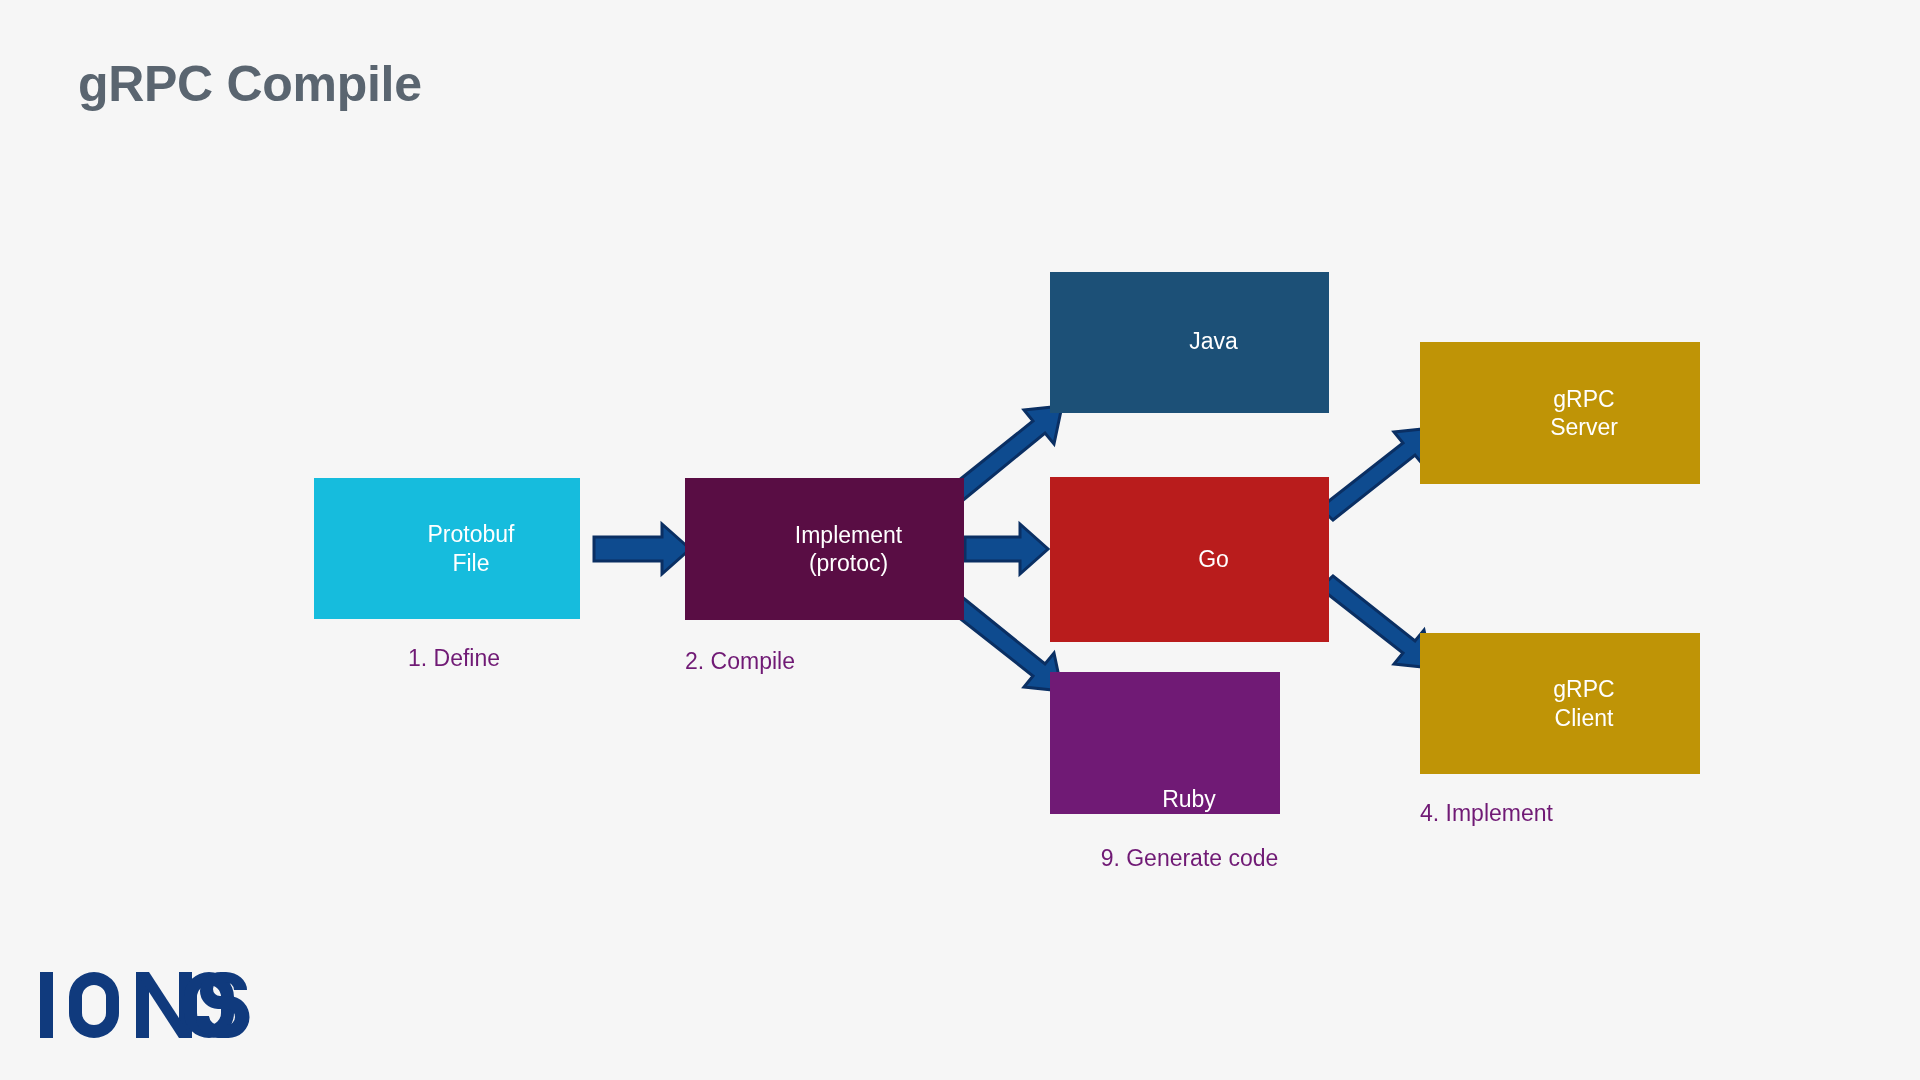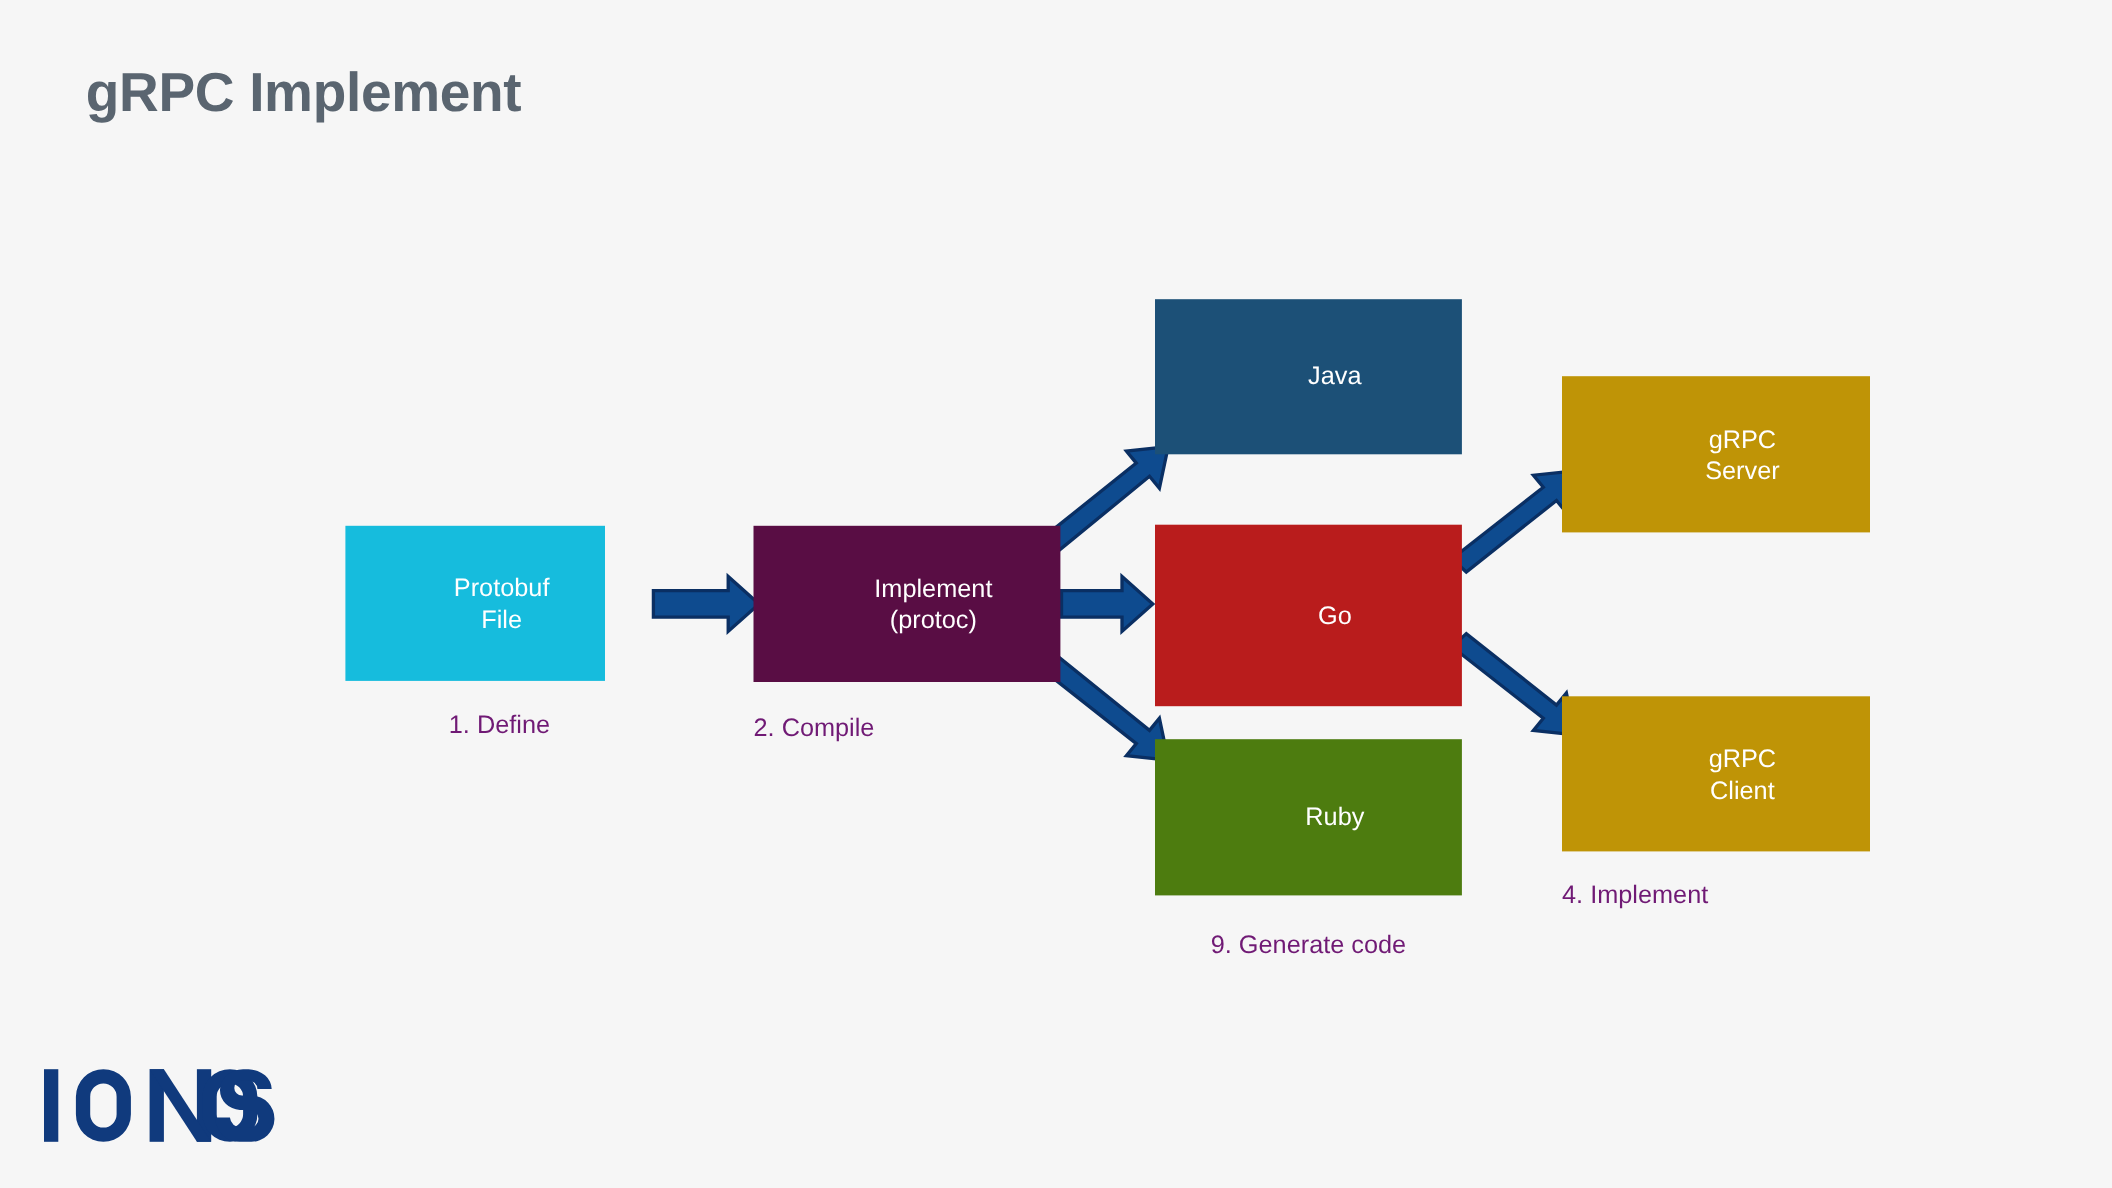--- a/index.html
+++ b/index.html
@@ -41,25 +41,25 @@
     color: #ffffff;
     font-size: 23px;
     line-height: 1.22;
     font-weight: normal;
     box-sizing: border-box;
     z-index: 3;
     padding-left: 48px;
   }
   .node .node-label { white-space: pre-line; }
 
-  .node-protobuf { left: 314px; top: 478px; width: 236px; height: 141px; background: #16bcdd; }
+  .node-protobuf { left: 314px; top: 478px; width: 266px; height: 141px; background: #16bcdd; }
   .node-compiler { left: 685px; top: 478px; width: 279px; height: 142px; background: #590d44; }
   .node-java     { left: 1050px; top: 272px; width: 279px; height: 141px; background: #1c5077; }
   .node-go       { left: 1050px; top: 477px; width: 279px; height: 165px; background: #b91c1c; }
-  .node-ruby     { left: 1050px; top: 672px; width: 279px; height: 142px; background: #4d7c0f; }
+  .node-ruby     { left: 1050px; top: 672px; width: 230px; height: 142px; background: #701a75; align-items: flex-end; }
   .node-server   { left: 1420px; top: 342px; width: 280px; height: 142px; background: #bf9406; }
   .node-client   { left: 1420px; top: 633px; width: 280px; height: 141px; background: #bf9406; }
 
   
   .node-java .node-label,
   .node-ruby .node-label { position: relative; top: -1px; }
 
   
   .caption {
     position: absolute;
@@ -89,21 +89,21 @@
     top: 968px;
     z-index: 3;
   }
   .logo svg { display: block; }
 </style>
 </head>
 <body>
 
 <div id="canvas">
 
-  <div class="page-title">gRPC Implement</div>
+  <div class="page-title">gRPC Compile</div>
 
   <svg id="arrows" viewBox="0 0 1920 1080" xmlns="http://www.w3.org/2000/svg">
 
     <g>
       <path d="M 594 537 L 662 537 L 662 524 L 690 549 L 662 574 L 662 561 L 594 561 Z" fill="#0e4b8f" stroke="#0a2f63" stroke-width="3" stroke-linejoin="miter"></path>
     </g>
 
     <g>
       <path d="M 948 489 L 1033 421 L 1024 410 L 1062 406 L 1054 444 L 1045 433 L 962 501 Z" fill="#0e4b8f" stroke="#0a2f63" stroke-width="3" stroke-linejoin="miter"></path>
     </g>

